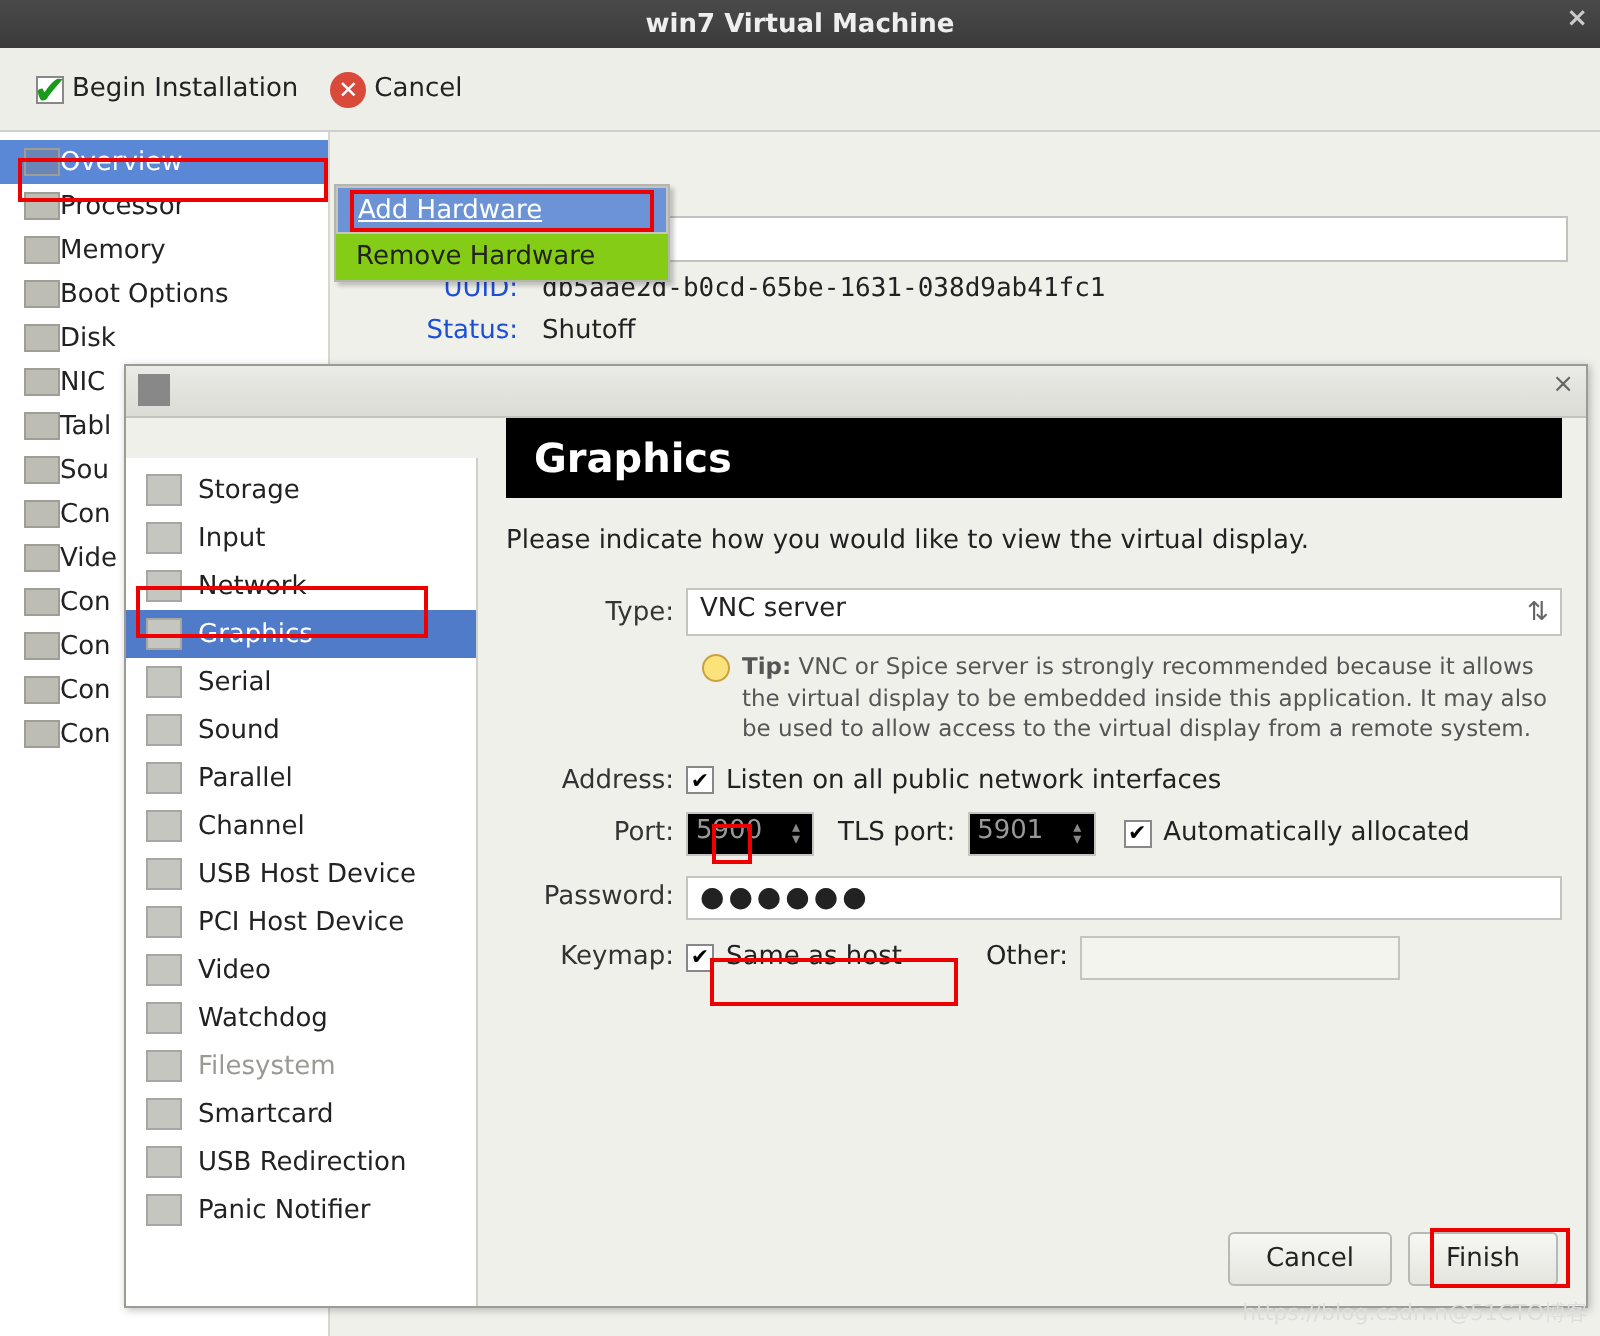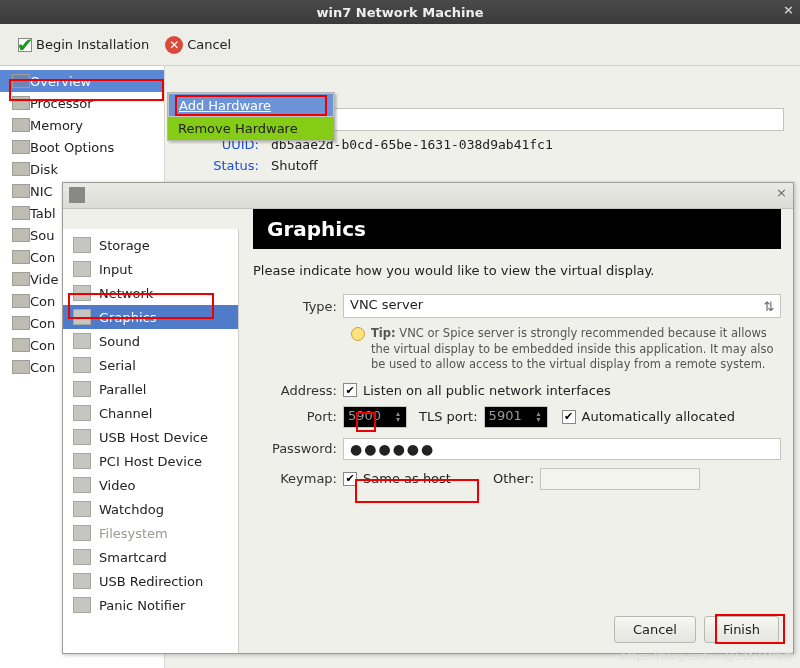--- a/index.html
+++ b/index.html
@@ -99,21 +99,21 @@
   .hl-3 { position:absolute; left:68px; top:293px; width:146px; height:26px; border:2px solid #e00; pointer-events:none; z-index:5;}
   .hl-4 { position:absolute; left:356px; top:412px; width:20px; height:20px; border:2px solid #e00; pointer-events:none; z-index:5;}
   .hl-5 { position:absolute; left:355px; top:479px; width:124px; height:24px; border:2px solid #e00; pointer-events:none; z-index:5;}
   .hl-6 { position:absolute; left:715px; top:614px; width:70px; height:30px; border:2px solid #e00; pointer-events:none; z-index:5;}
   .watermark { position:absolute; right:6px; bottom:4px; font-size:11px; color:#ddd; z-index:20;}
 </style>
 </head>
 <body>
 
 <div class="titlebar">
-  <span>win7 Network Machine</span>
+  <span>win7 Virtual Machine</span>
   <span class="close-x">×</span>
 </div>
 
 <div class="toolbar">
   <div class="btn begin">
     <span class="chk">✔</span>
     <span>Begin Installation</span>
   </div>
   <div class="btn cancel">
     <span class="xico">✕</span>
@@ -224,25 +224,25 @@
       <div class="sitem">
           <span class="sico"></span>
           <span>Network</span>
         </div>
       <div class="sitem selected">
           <span class="sico"></span>
           <span>Graphics</span>
         </div>
       <div class="sitem">
           <span class="sico"></span>
+          <span>Serial</span>
+        </div>
+      <div class="sitem">
+          <span class="sico"></span>
           <span>Sound</span>
-        </div>
-      <div class="sitem">
-          <span class="sico"></span>
-          <span>Serial</span>
         </div>
       <div class="sitem">
           <span class="sico"></span>
           <span>Parallel</span>
         </div>
       <div class="sitem">
           <span class="sico"></span>
           <span>Channel</span>
         </div>
       <div class="sitem">

